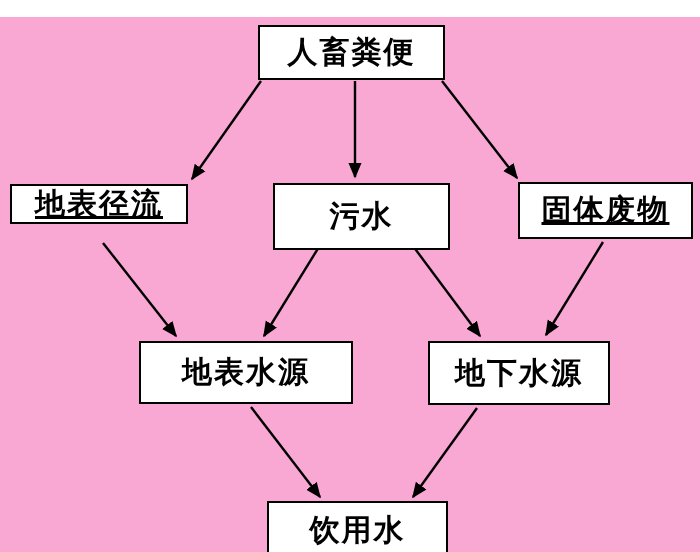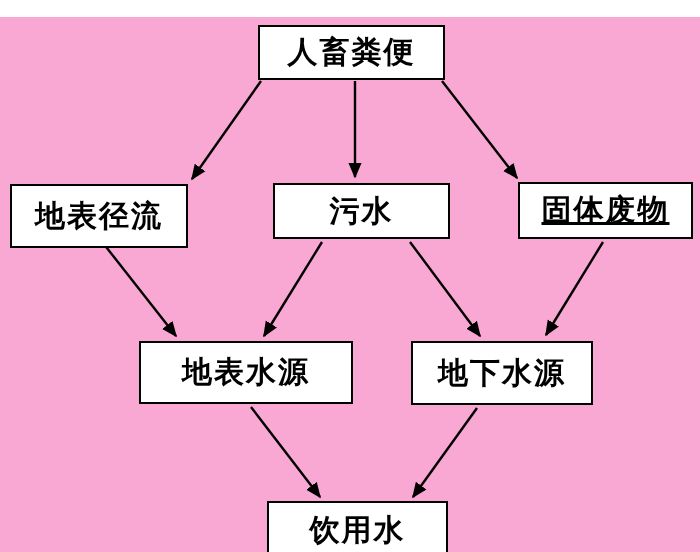--- a/index.html
+++ b/index.html
@@ -35,25 +35,25 @@
     display: flex;
     align-items: center;
     justify-content: center;
     font-size: 30px;
     font-weight: bold;
     color: #000000;
     letter-spacing: 2px;
     white-space: nowrap;
   }
   #n-feces          { left: 258px; top: 8px;   width: 187px; height: 55px; }
-  #n-runoff         { left: 10px;  top: 167px; width: 178px; height: 64px; }
-  #n-sewage         { left: 273px; top: 166px; width: 177px; height: 56px; }
+  #n-runoff         { left: 10px;  top: 167px; width: 178px; height: 40px; text-decoration: underline; }
+  #n-sewage         { left: 273px; top: 166px; width: 177px; height: 67px; }
   #n-solid-waste    { left: 518px; top: 165px; width: 175px; height: 57px; text-decoration: underline; }
   #n-surface-water  { left: 139px; top: 324px; width: 214px; height: 63px; }
-  #n-ground-water   { left: 411px; top: 324px; width: 182px; height: 64px; }
+  #n-ground-water   { left: 428px; top: 324px; width: 182px; height: 64px; }
   #n-drinking-water { left: 267px; top: 484px; width: 181px; height: 58px; }
 </style>
 </head>
 <body>
 
 <div class="stage">
 
   <svg class="edges-svg" viewBox="0 0 700 552" xmlns="http://www.w3.org/2000/svg">
     <defs>
       <marker id="arrowhead" viewBox="0 0 10 10" refX="9" refY="5" markerWidth="6.5" markerHeight="6.5" orient="auto-start-reverse">

